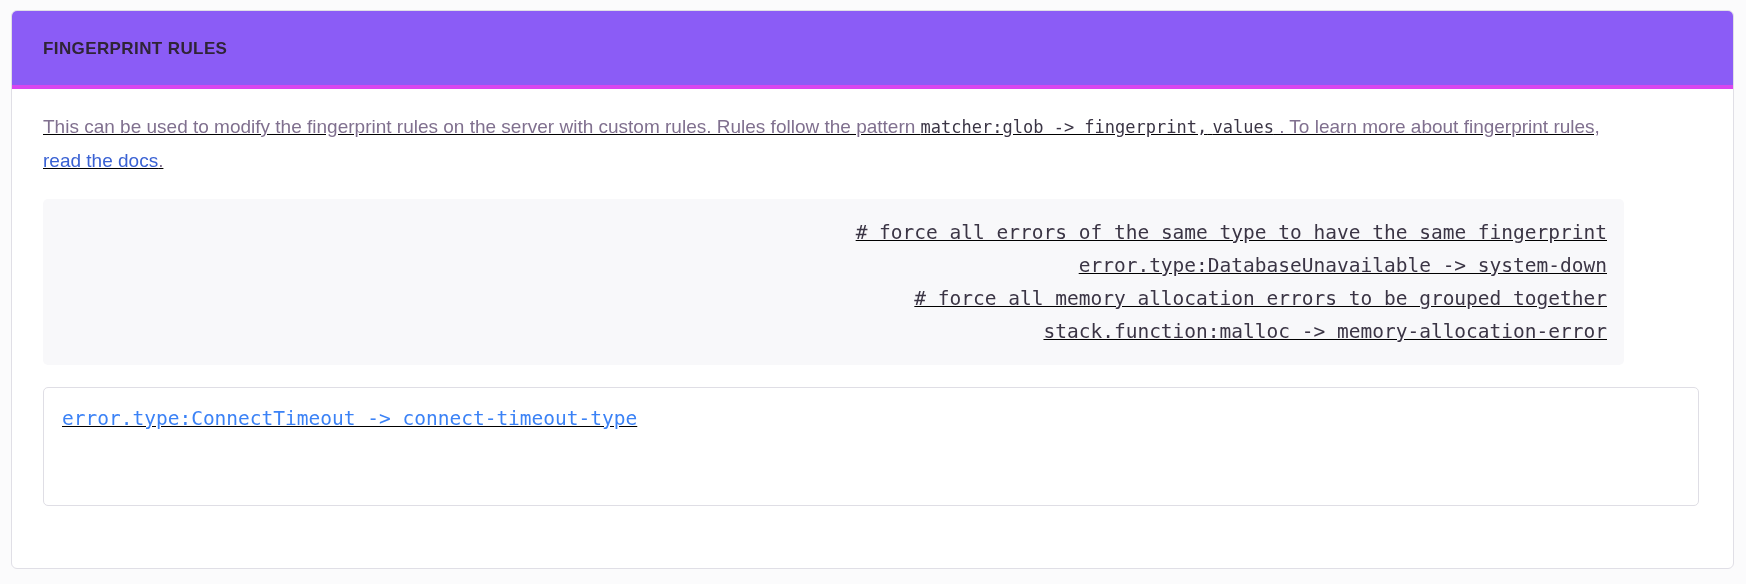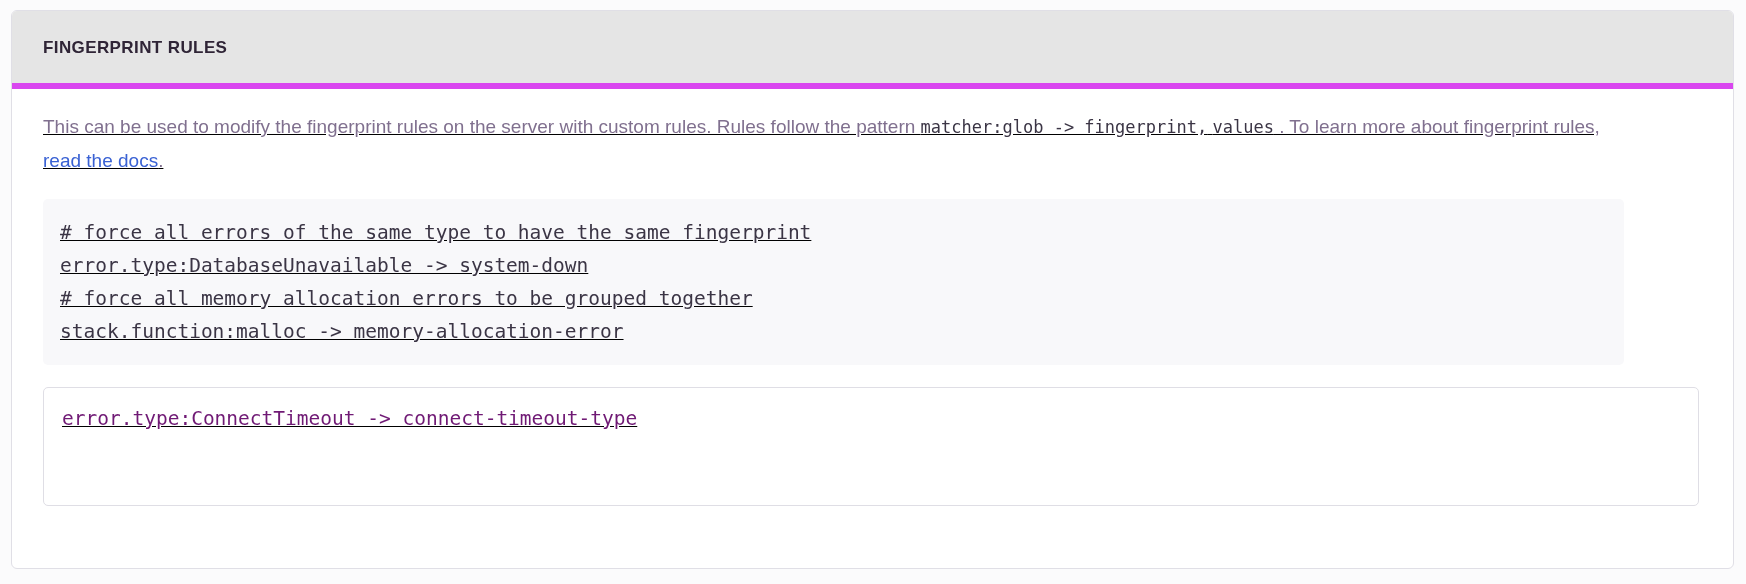--- a/index.html
+++ b/index.html
@@ -22,22 +22,22 @@
     height: 559px;
     background: #ffffff;
     border: 1px solid #e0dfe6;
     border-radius: 6px;
     box-sizing: border-box;
     overflow: hidden;
   }
 
   .panel-header {
     height: 78px;
-    background: #e5e5e5;
-    border-bottom: 6px solid #d946ef;
+    background: #8b5cf6;
+    border-bottom: 4px solid #d946ef;
     box-sizing: border-box;
     display: flex;
     align-items: center;
     padding: 0 31px;
   }
 
   .panel-title {
     font-size: 17px;
     font-weight: bold;
     letter-spacing: 0.4px;
@@ -80,36 +80,37 @@
     box-sizing: border-box;
   }
 
   .code-block pre {
     margin: 0;
     font-family: "DejaVu Sans Mono", monospace;
     font-size: 19.5px;
     line-height: 33px;
     color: #3b3545;
     white-space: pre;
+    text-align: right;
   }
 
   .rules-textarea {
     display: block;
     margin-top: 22px;
     width: 1656px;
     height: 119px;
     box-sizing: border-box;
     background: #ffffff;
     border: 1px solid #dfdee5;
     border-radius: 5px;
     padding: 15px 18px;
     font-family: "DejaVu Sans Mono", monospace;
     font-size: 19.5px;
     line-height: 31px;
-    color: #701a75;
+    color: #3b82f6;
     resize: none;
     outline: none;
     overflow: hidden;
   }
 </style>
 </head>
 <body>
 
 <div class="panel">
 

